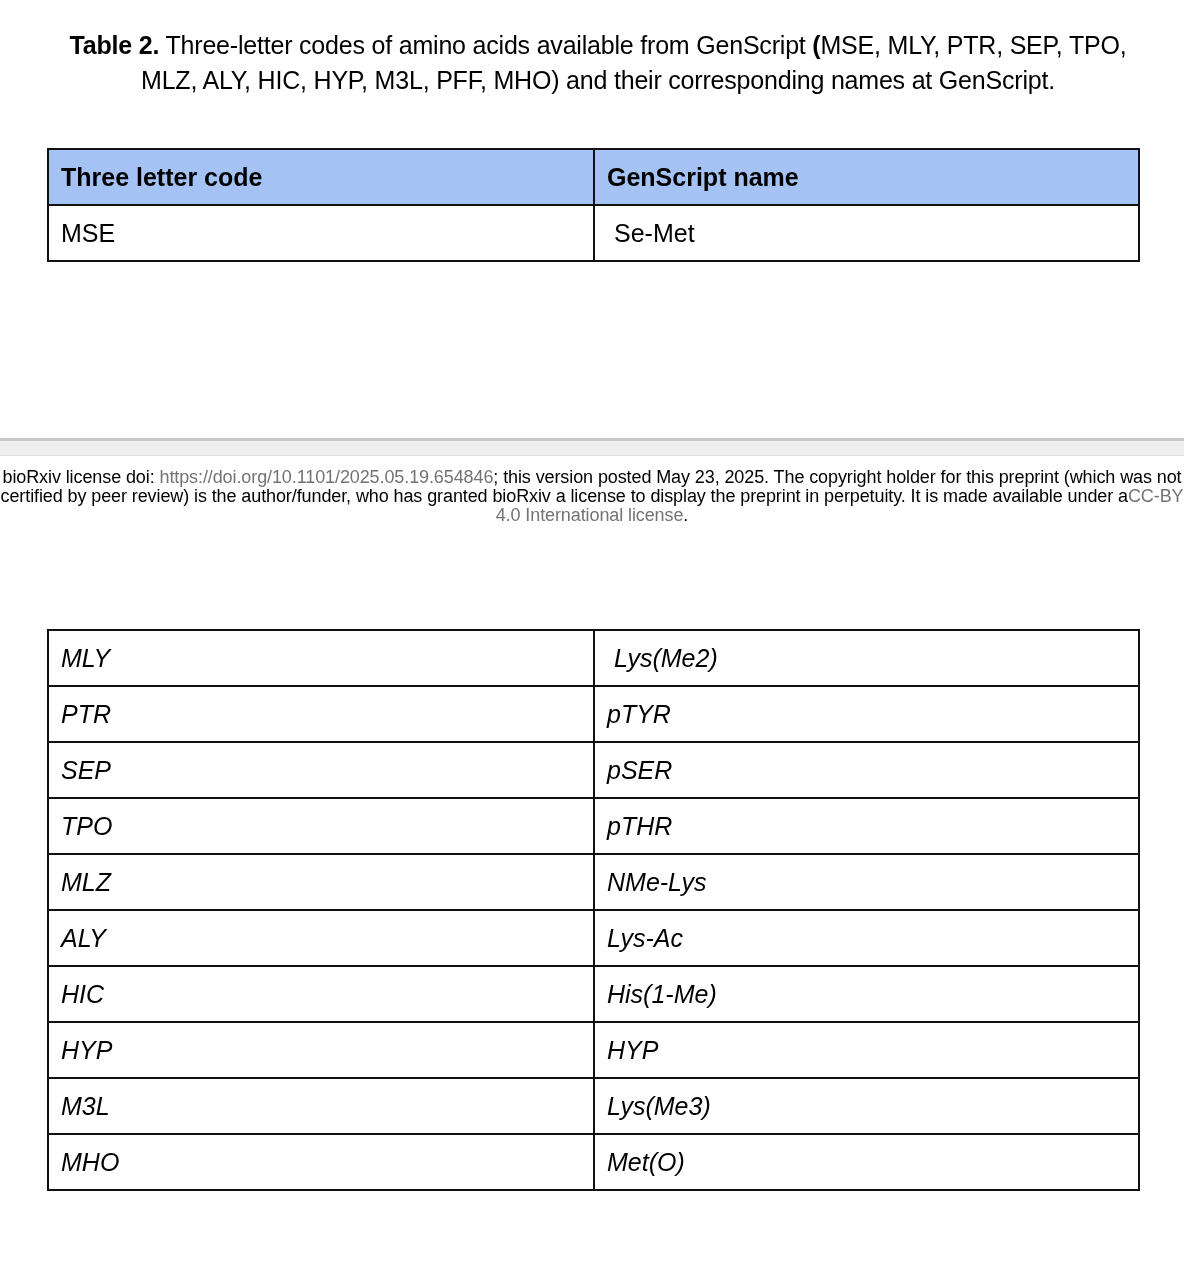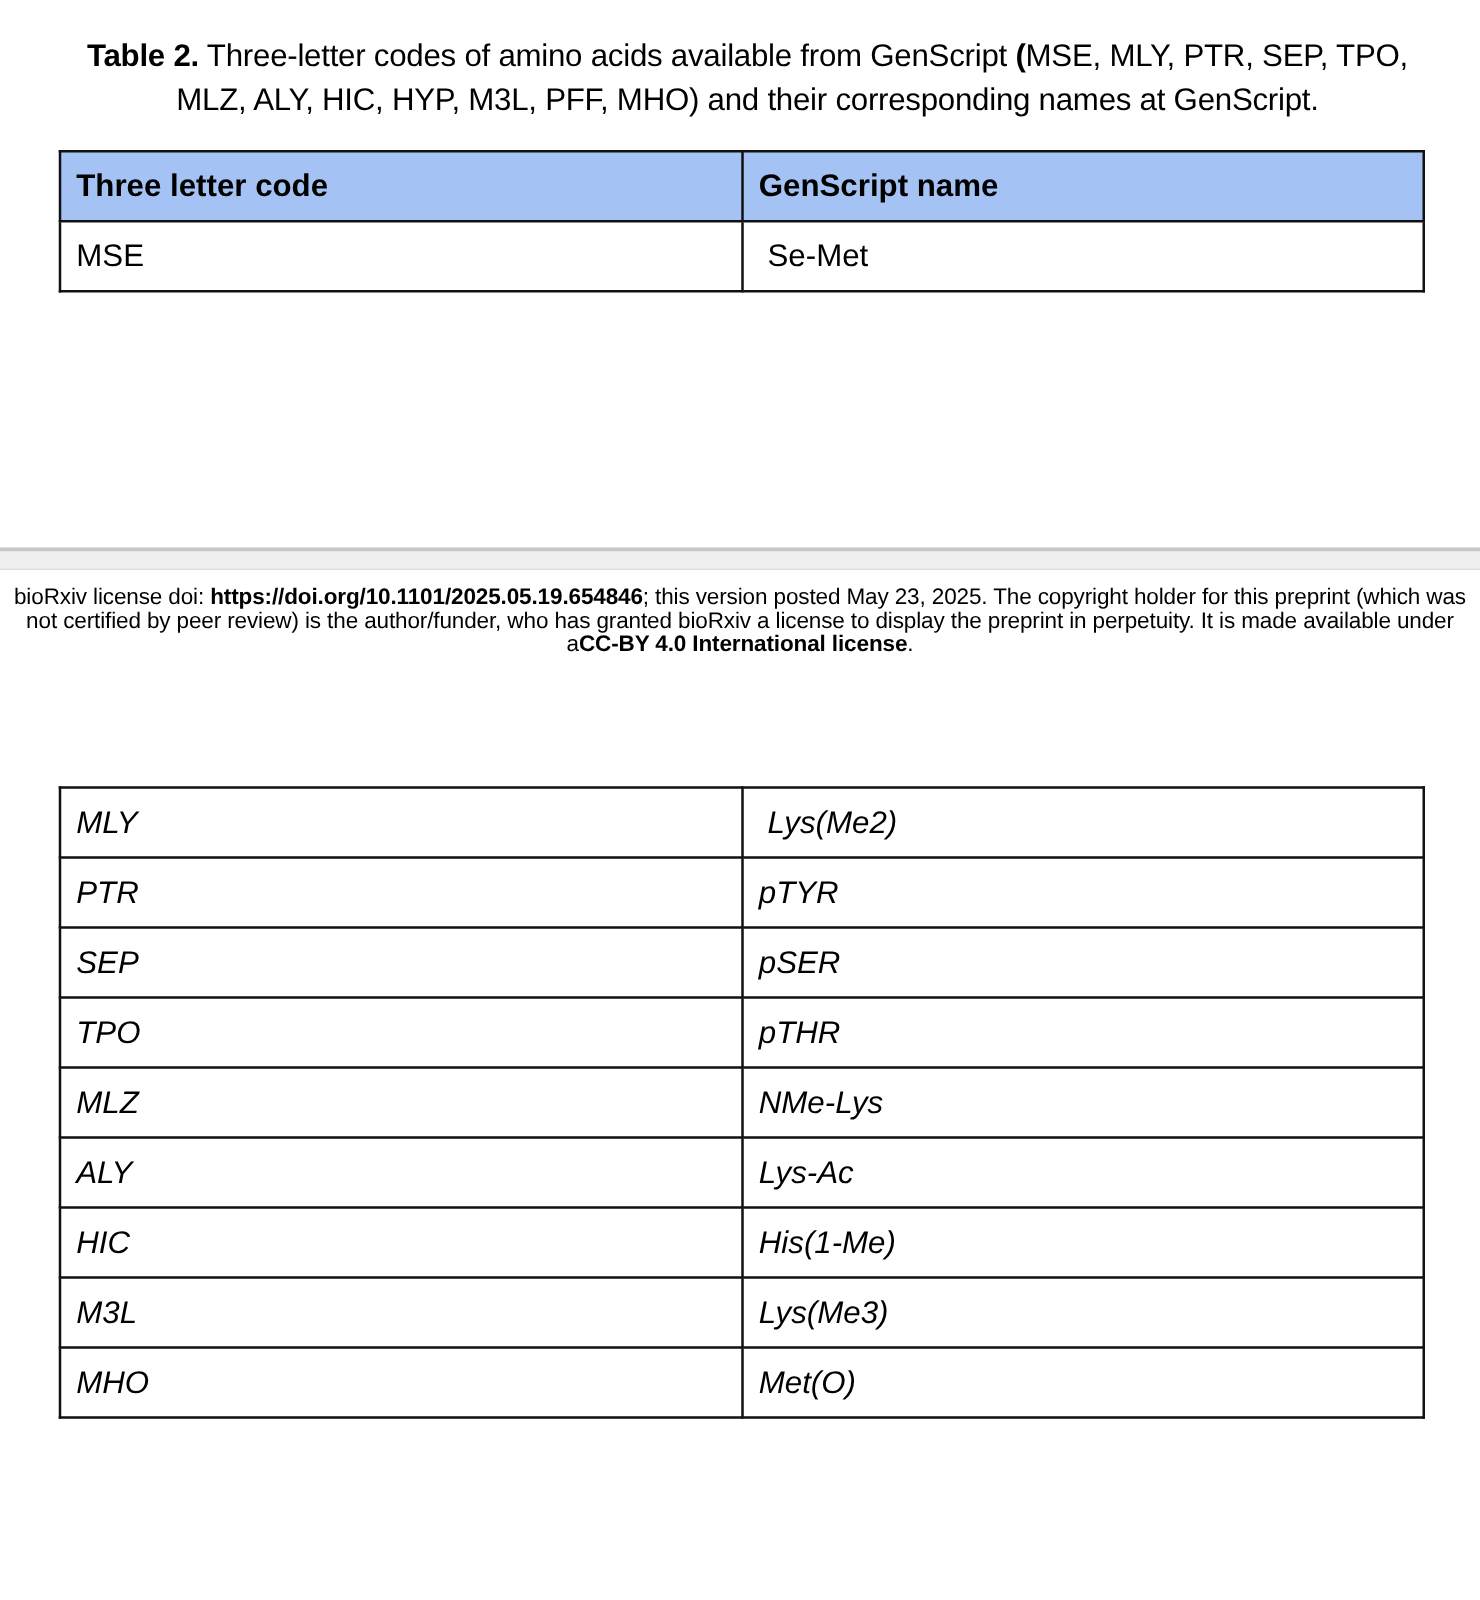--- a/index.html
+++ b/index.html
@@ -7,31 +7,31 @@
          font-family:"Liberation Sans", sans-serif; color:#000; }
   .caption { position:absolute; left:48px; top:28px; width:1100px;
              font-size:25px; line-height:35px; letter-spacing:-0.2px;text-align:center; }
   .caption b { font-weight:bold; }
   table.t { position:absolute; left:47px; border-collapse:collapse; width:1093px;
             table-layout:fixed; }
   table.t td, table.t th { border:2px solid #111; font-size:25px; text-align:left;
             padding:0 12px; vertical-align:middle; }
   table.t col.c1 { width:546px; }
   table.t th { background:#a4c2f4; font-weight:bold; height:54px; }
-  #top-table { top:120px;border-radius:25px; }
+  #top-table { top:148px;border-radius:25px; }
   #top-table td { height:54px; }
   #top-table td.n { padding-left:19px;margin-left:48px; }
   #bottom-table { top:629px;font-style:italic; }
   #bottom-table td { height:54px; }
   #bottom-table td.n.first { padding-left:19px; }
   .pagebreak { position:absolute; left:0; top:438px; width:1184px; height:14px;
                background:#efefef; border-top:3px solid #c8c8c8; border-bottom:1px solid #dcdcdc; }
   .footer { position:absolute; left:0; top:468px; width:1184px; text-align:center;
             font-size:18px; line-height:19px; letter-spacing:-0.1px; }
-  .footer a { color:#000000; text-decoration:none;font-weight:bold; }
+  .footer a { color:#737373; text-decoration:none; }
 </style>
 </head>
 <body>
 
 <div class="caption">
   <b>Table 2.</b><span> Three-letter codes of amino acids available from GenScript </span><b>(</b><span>MSE, MLY, PTR, SEP, TPO, MLZ, ALY, HIC, HYP, M3L, PFF, MHO) and their corresponding names at GenScript.</span>
 </div>
 
 <table class="t" id="top-table">
   <colgroup>
@@ -84,20 +84,24 @@
       </tr>
       <tr>
         <td>ALY</td>
         <td class="n">Lys-Ac</td>
       </tr>
       <tr>
         <td>HIC</td>
         <td class="n">His(1-Me)</td>
       </tr>
       <tr>
+        <td>HYP</td>
+        <td class="n">HYP</td>
+      </tr>
+      <tr>
         <td>M3L</td>
         <td class="n">Lys(Me3)</td>
       </tr>
       <tr>
         <td>MHO</td>
         <td class="n">Met(O)</td>
       </tr>
     </tbody>
 </table>
 

